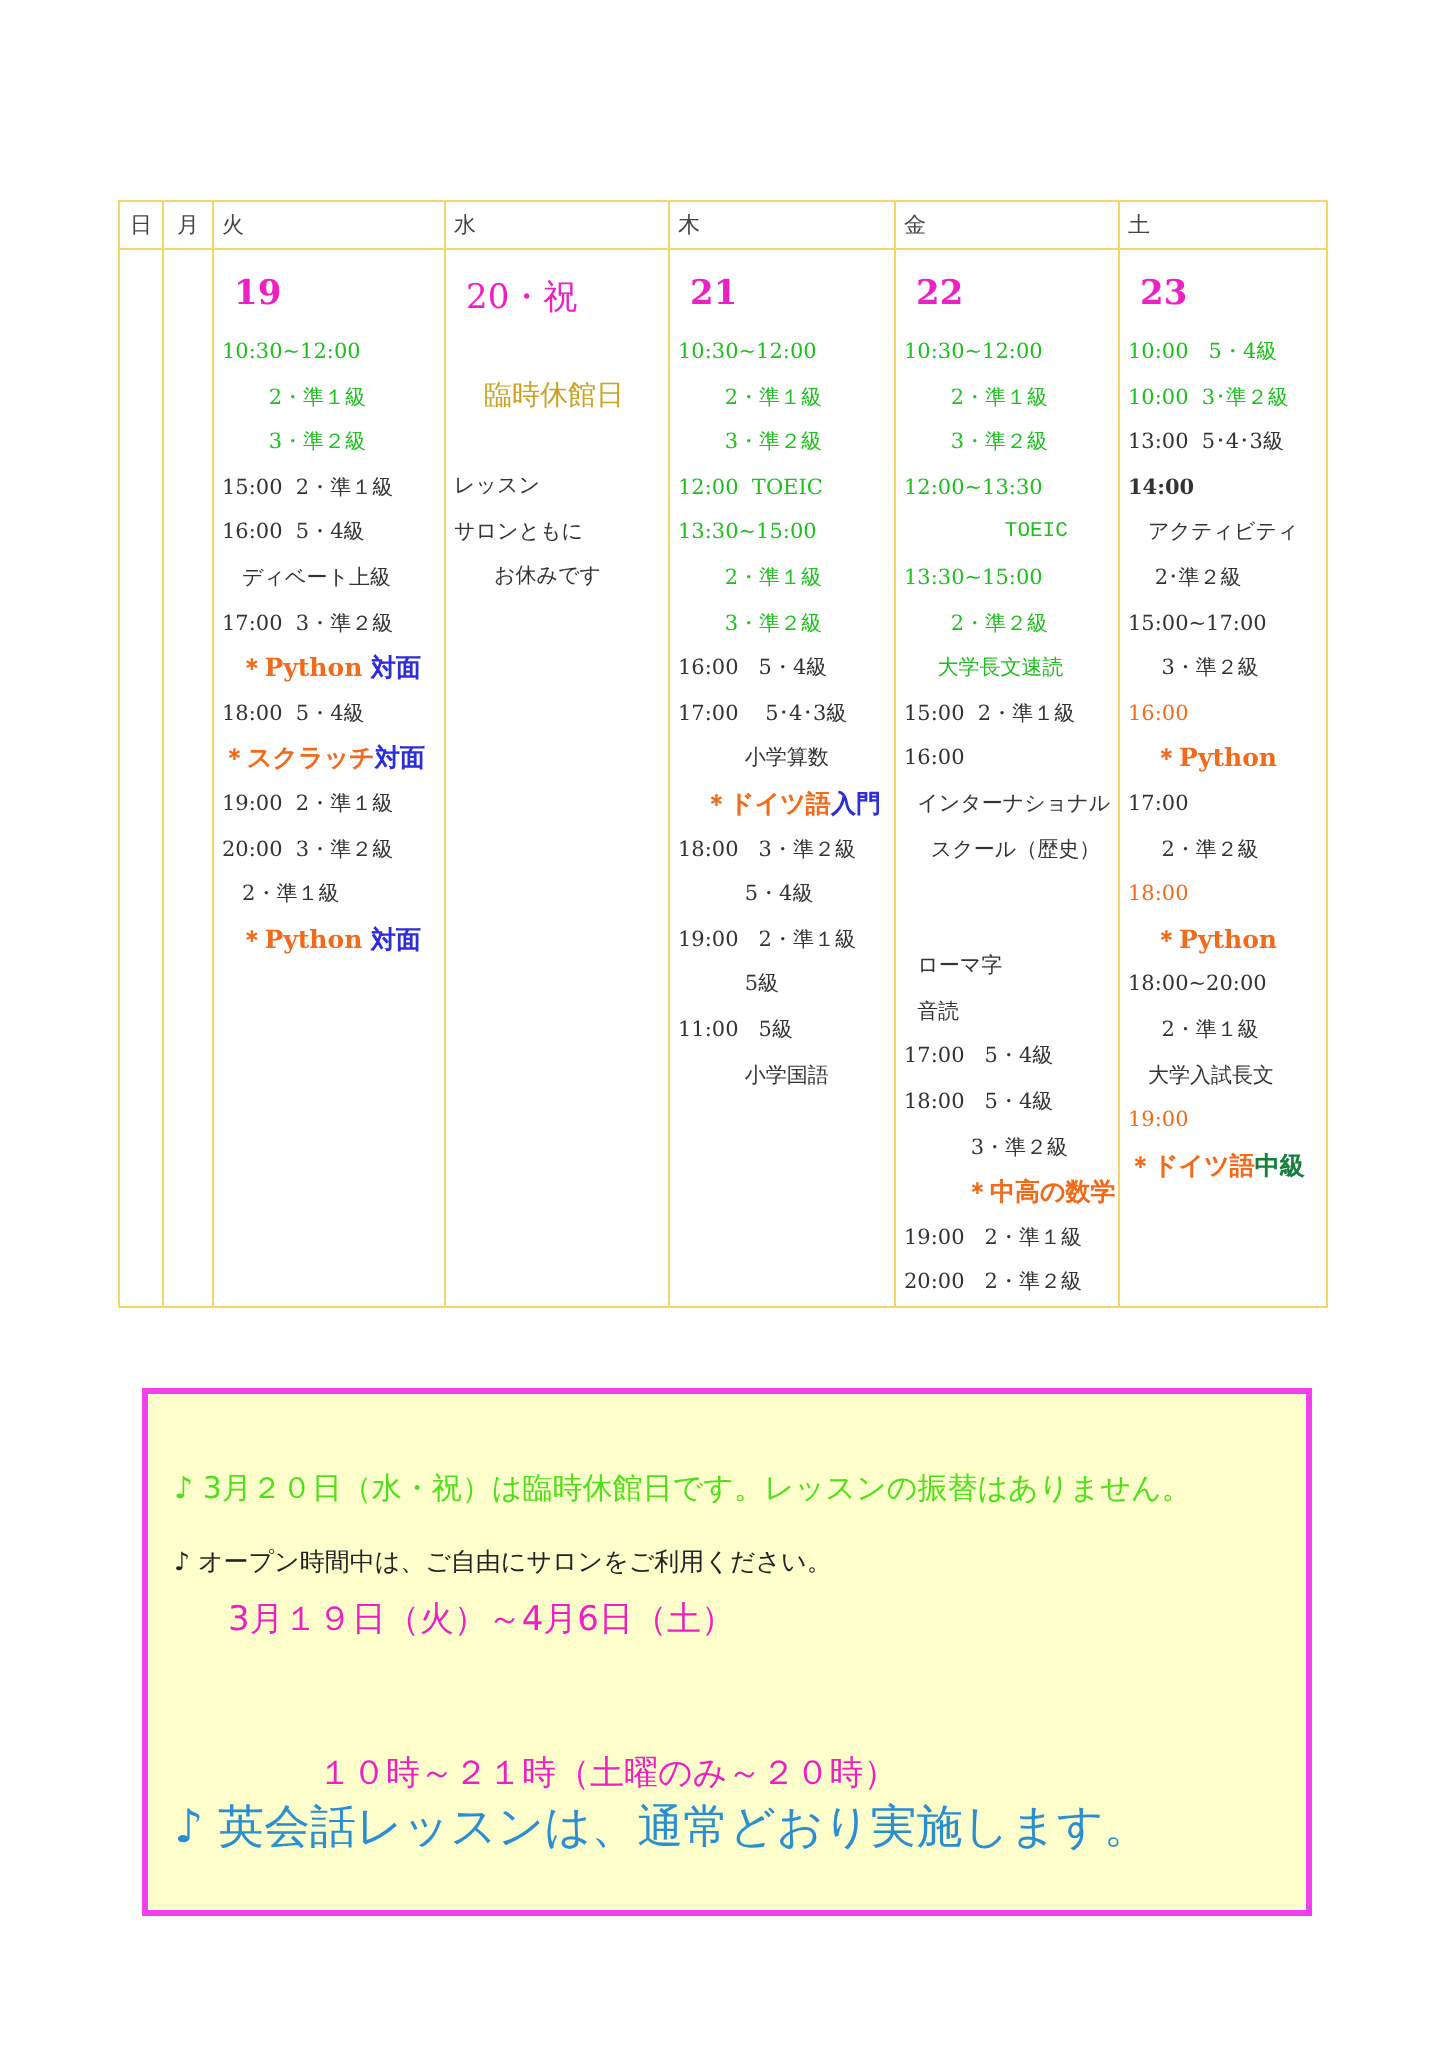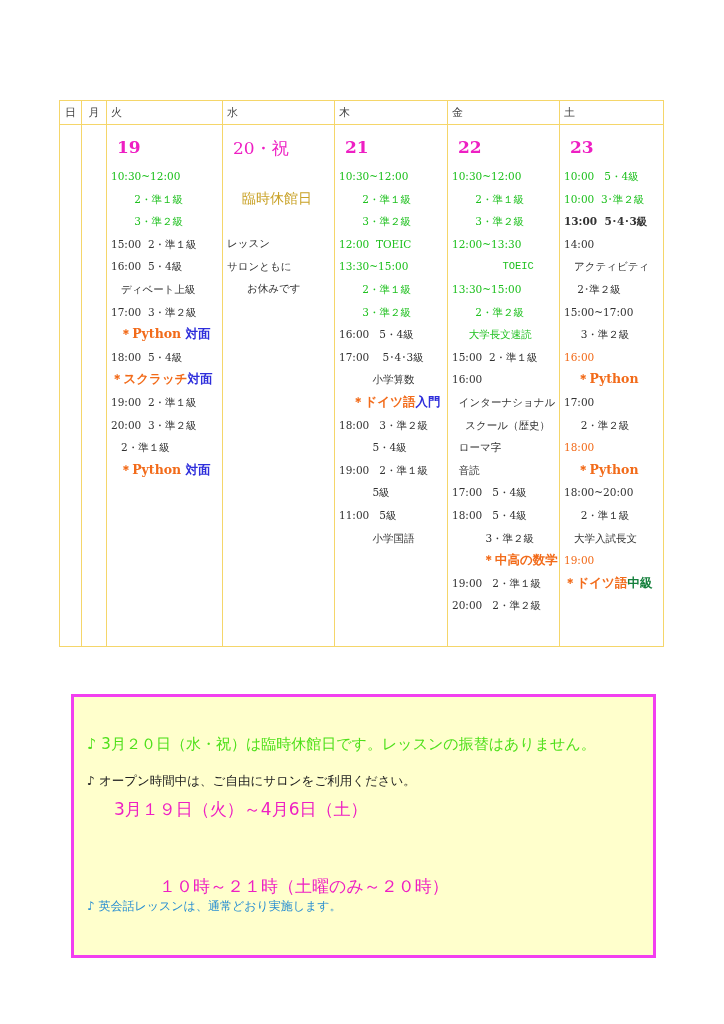--- a/index.html
+++ b/index.html
@@ -12,21 +12,21 @@
   .daynum { font-size:17px; font-weight:bold; color:#ee1fc3; margin:12px 0 0 10px; height:28px; font-family:"DejaVu Serif",serif; }
   .daynum.normal { font-weight:normal; }
   .line { font-size:10.5px; line-height:22.6px; white-space:pre; padding-left:4px; }
   .gold { color:#c9a227; font-size:14px; }
   .big { font-size:12.5px; font-weight:bold; }
   .notice { position:absolute; left:71px; top:694px; width:579px; height:258px; background:#ffffcc; border:3px solid #f23ff0; font-family:"DejaVu Sans","Liberation Sans",sans-serif; }
   .n1 { position:absolute; left:13px; top:38px; font-size:15px; color:#4ee01a; white-space:nowrap; }
   .n2 { position:absolute; left:13px; top:76px; font-size:12.5px; color:#222; white-space:nowrap; }
   .n3 { position:absolute; left:40px; top:101px; font-size:17px; color:#ee1fc3; white-space:nowrap; }
   .n4 { position:absolute; left:85px; top:134px; font-size:17px; color:#ee1fc3; white-space:nowrap;margin-top:44px; }
-  .n5 { position:absolute; left:13px; top:201px; font-size:12px; color:#2a8fd2; white-space:nowrap; }
+  .n5 { position:absolute; left:13px; top:201px; font-size:23px; color:#2a8fd2; white-space:nowrap; }
 </style>
 </head>
 <body>
 
 <table class="sched">
   <colgroup>
     <col style="width:22px">
       <col style="width:25px">
       <col style="width:116px">
       <col style="width:112px">
@@ -106,37 +106,37 @@
             <div class="line" style="color: rgb(30, 192, 30);">       3・準２級</div>
             <div class="line" style="color: rgb(30, 192, 30);">12:00~13:30</div>
             <div class="line" style="color: rgb(30, 192, 30); font-family: Liberation Mono, monospace;">        TOEIC</div>
             <div class="line" style="color: rgb(30, 192, 30);">13:30~15:00</div>
             <div class="line" style="color: rgb(30, 192, 30);">       2・準２級</div>
             <div class="line" style="color: rgb(30, 192, 30);">     大学長文速読</div>
             <div class="line" style="color: rgb(51, 51, 51);">15:00  2・準１級</div>
             <div class="line" style="color: rgb(51, 51, 51);">16:00</div>
             <div class="line" style="color: rgb(51, 51, 51);">  インターナショナル</div>
             <div class="line" style="color: rgb(51, 51, 51);">    スクール（歴史）</div>
-            <div class="line" style="color: rgb(51, 51, 51);">  ローマ字</div>
+            <div class="line" style="color: rgb(51, 51, 51); margin-top: 36px;">  ローマ字</div>
             <div class="line" style="color: rgb(51, 51, 51);">  音読</div>
             <div class="line" style="color: rgb(51, 51, 51);">17:00   5・4級</div>
             <div class="line" style="color: rgb(51, 51, 51);">18:00   5・4級</div>
             <div class="line" style="color: rgb(51, 51, 51);">          3・準２級</div>
             <div class="line big"><span style="color: rgb(242, 107, 26);">       ＊中高の数学</span></div>
             <div class="line" style="color: rgb(51, 51, 51);">19:00   2・準１級</div>
             <div class="line" style="color: rgb(51, 51, 51);">20:00   2・準２級</div>
           </div>
     </td>
     <td>
       <div class="daynum">23</div>
       <div class="entries">
             <div class="line" style="color: rgb(30, 192, 30);">10:00   5・4級</div>
             <div class="line" style="color: rgb(30, 192, 30);">10:00  3･準２級</div>
-            <div class="line" style="color: rgb(51, 51, 51); font-weight: bold;">13:00  5･4･3級</div>
-            <div class="line" style="color: rgb(51, 51, 51);">14:00</div>
+            <div class="line" style="color: rgb(51, 51, 51);">13:00  5･4･3級</div>
+            <div class="line" style="color: rgb(51, 51, 51); font-weight: bold;">14:00</div>
             <div class="line" style="color: rgb(51, 51, 51);">   アクティビティ</div>
             <div class="line" style="color: rgb(51, 51, 51);">    2･準２級</div>
             <div class="line" style="color: rgb(51, 51, 51);">15:00~17:00</div>
             <div class="line" style="color: rgb(51, 51, 51);">     3・準２級</div>
             <div class="line" style="color: rgb(242, 107, 26);">16:00</div>
             <div class="line big"><span style="color: rgb(242, 107, 26);">   ＊Python</span></div>
             <div class="line" style="color: rgb(51, 51, 51);">17:00</div>
             <div class="line" style="color: rgb(51, 51, 51);">     2・準２級</div>
             <div class="line" style="color: rgb(242, 107, 26);">18:00</div>
             <div class="line big"><span style="color: rgb(242, 107, 26);">   ＊Python</span></div>

